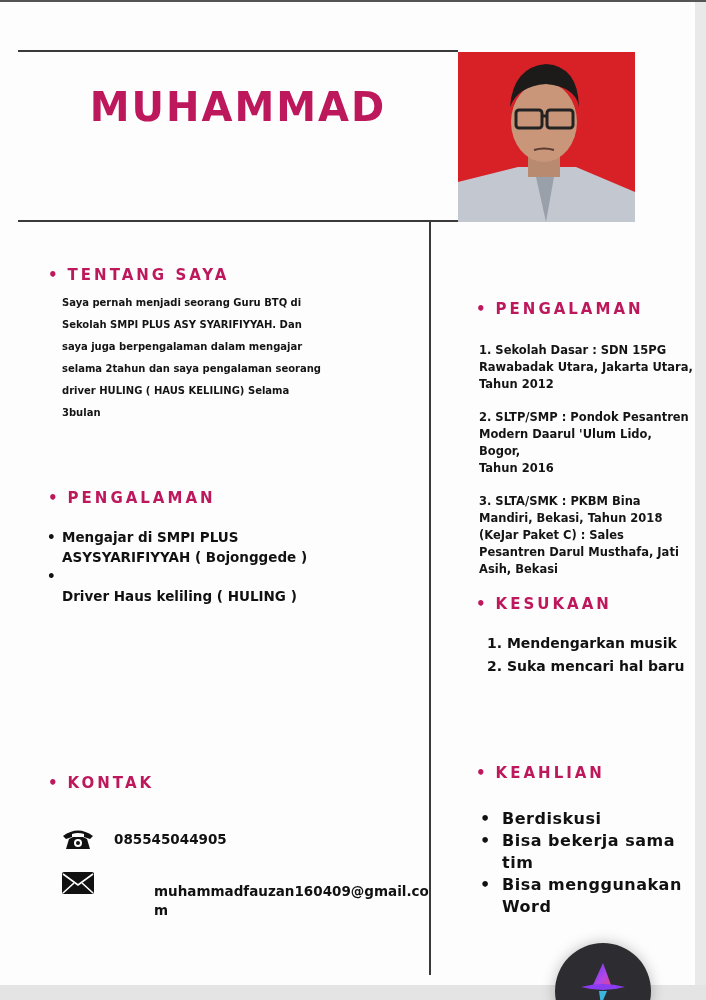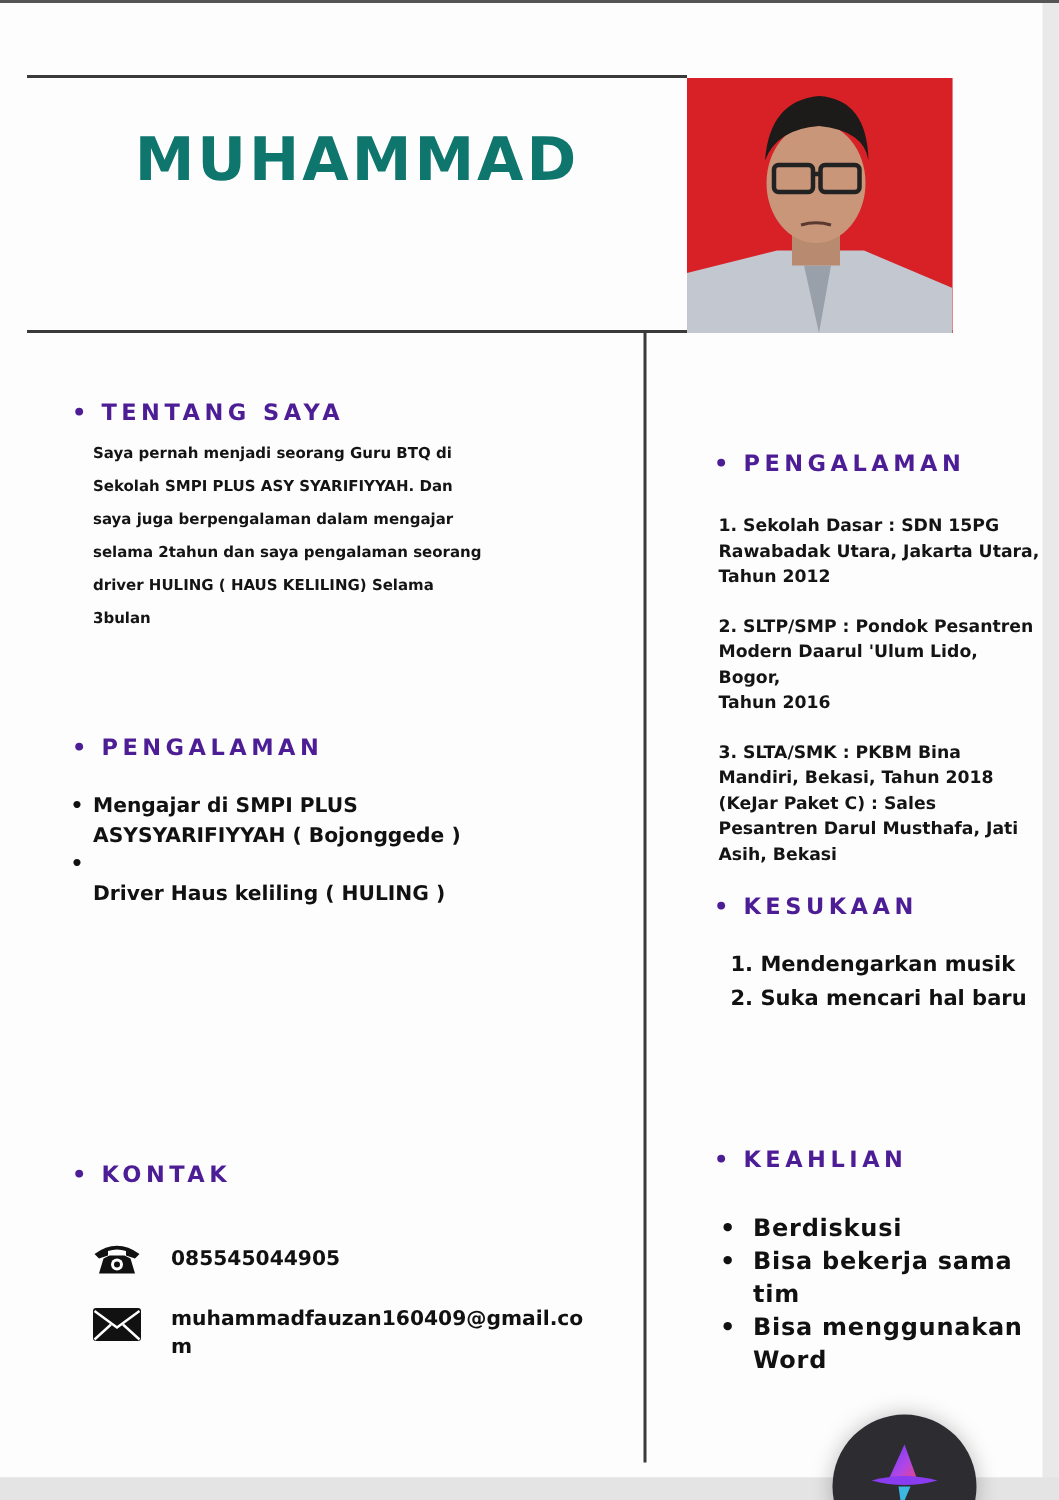--- a/index.html
+++ b/index.html
@@ -15,31 +15,31 @@
     background: #fdfdfd;
   }
   .bottom-strip { position: absolute; left: 0; top: 985px; width: 706px; height: 15px; background: #e4e4e4; }
 
   .hline { position: absolute; height: 2px; background: #3a3a3a; }
   .vline { position: absolute; width: 2px; background: #3a3a3a; }
 
   .name {
     position: absolute; left: 18px; width: 440px; text-align: center;
     font-family: "DejaVu Sans", sans-serif; font-weight: bold;
-    font-size: 40px; letter-spacing: 2px; line-height: 50px; color: #0f766e;
+    font-size: 40px; letter-spacing: 2px; line-height: 50px; color: #be185d;
   }
 
   .photo {
     position: absolute; left: 458px; top: 50px; width: 177px; height: 170px;
     background: #d72126; overflow: hidden;
   }
 
   .section-title {
     position: absolute; font-weight: bold; font-size: 15px; letter-spacing: 3px;
-    color: #4c1d95; white-space: nowrap;
+    color: #be185d; white-space: nowrap;
   }
   .section-title .dot { display: inline-block; margin-right: 10px; letter-spacing: 0; }
 
   .para {
     position: absolute; font-weight: bold; font-size: 10px; line-height: 22px; color: #141414;
   }
 
   .blist { position: absolute; margin: 0; padding: 0; list-style: none; }
   .blist li { position: relative; font-weight: bold; font-size: 13.5px; line-height: 19.5px; padding-left: 15px; }
   .blist li::before { content: "•"; position: absolute; left: 0; top: 0; }
@@ -126,21 +126,21 @@
       <circle cx="16" cy="16" r="2" fill="#111"></circle>
     </svg>
     <div class="contact-text" style="top:4px;">085545044905</div>
   </div>
   <div class="contact-row" style="left:62px; top:868px;">
     <svg class="contact-icon" viewBox="0 0 32 24">
       <rect x="0" y="1" width="32" height="22" rx="2" fill="#111"></rect>
       <path d="M1 3 L16 14 L31 3" stroke="#fff" stroke-width="1.6" fill="none"></path>
       <path d="M1 22 L12 12 M31 22 L20 12" stroke="#fff" stroke-width="1.6" fill="none"></path>
     </svg>
-    <div class="contact-text" style="top:0;">muhammadfauzan160409@gmail.com</div>
+    <div class="contact-text" style="top:12px;margin-left:40px;">muhammadfauzan160409@gmail.com</div>
   </div>
 
   <div class="section-title" style="left:476px; top:298px;">
     <span class="dot">•</span><span>PENGALAMAN</span>
   </div>
   <div class="edu" style="left:479px; top:340px; width:215px;">
     <div class="edu-item">
       <div>1. Sekolah Dasar   :  SDN 15PG</div>
       <div>Rawabadak Utara, Jakarta Utara,</div>
       <div>Tahun 2012</div>

